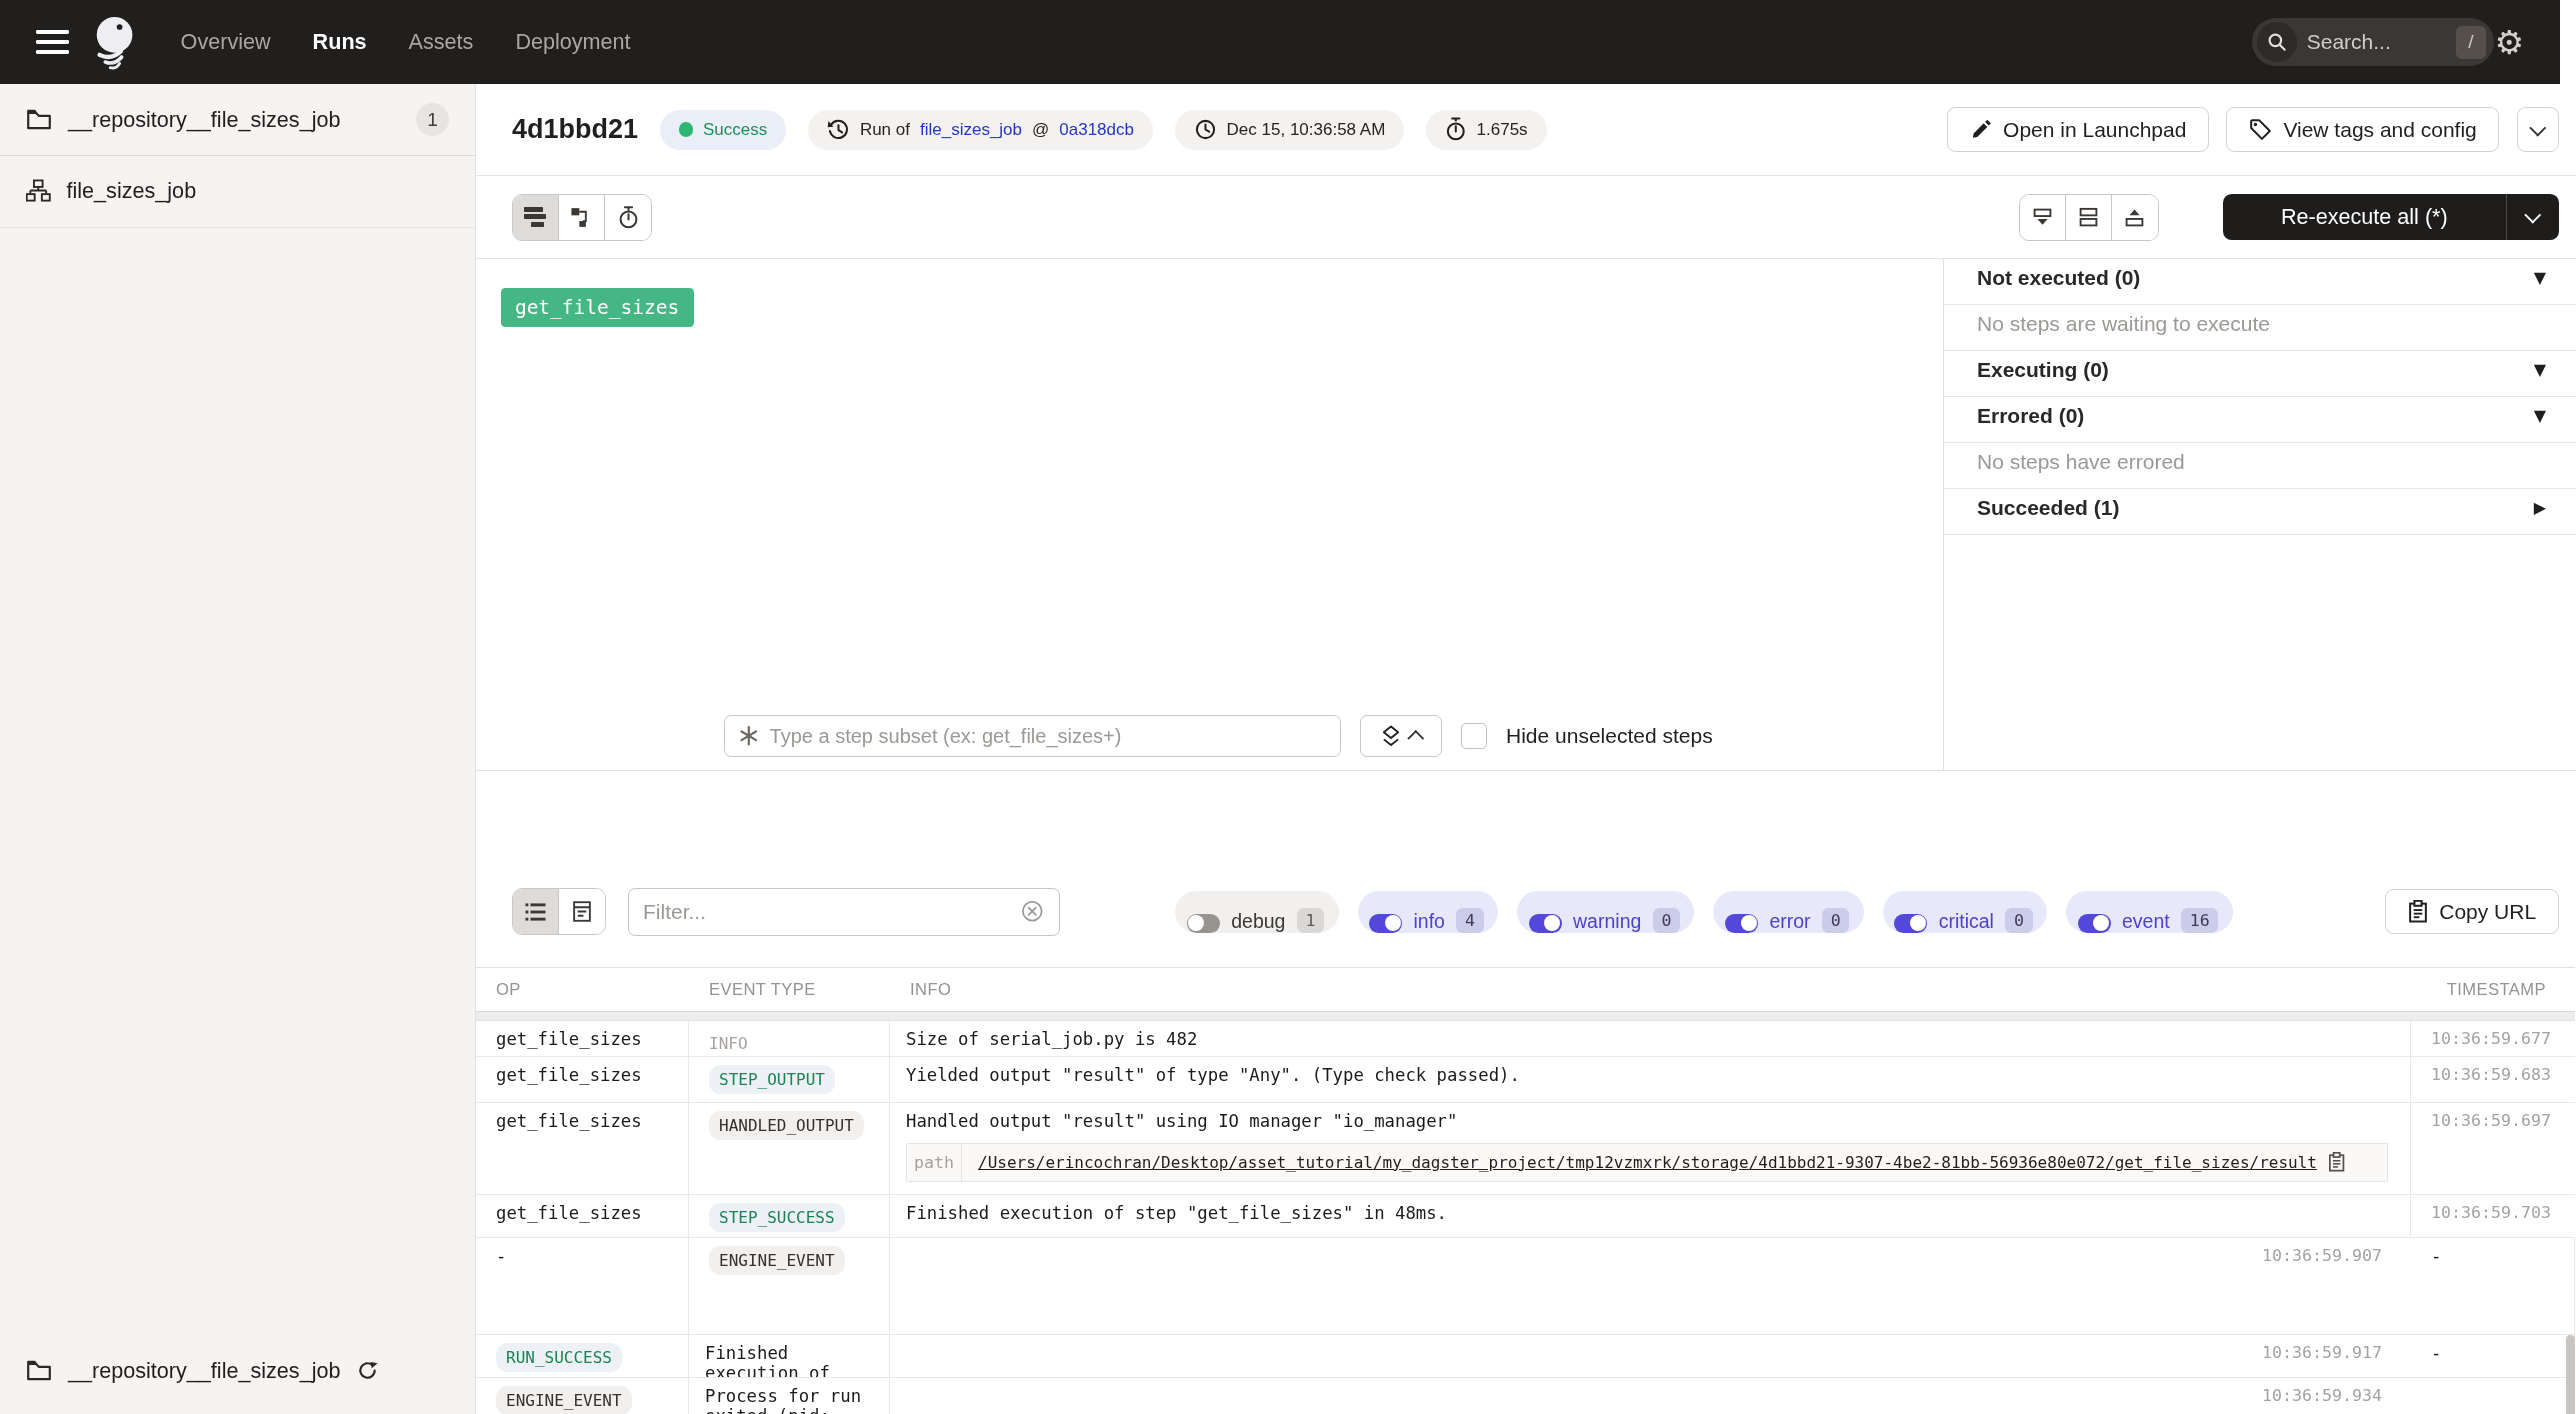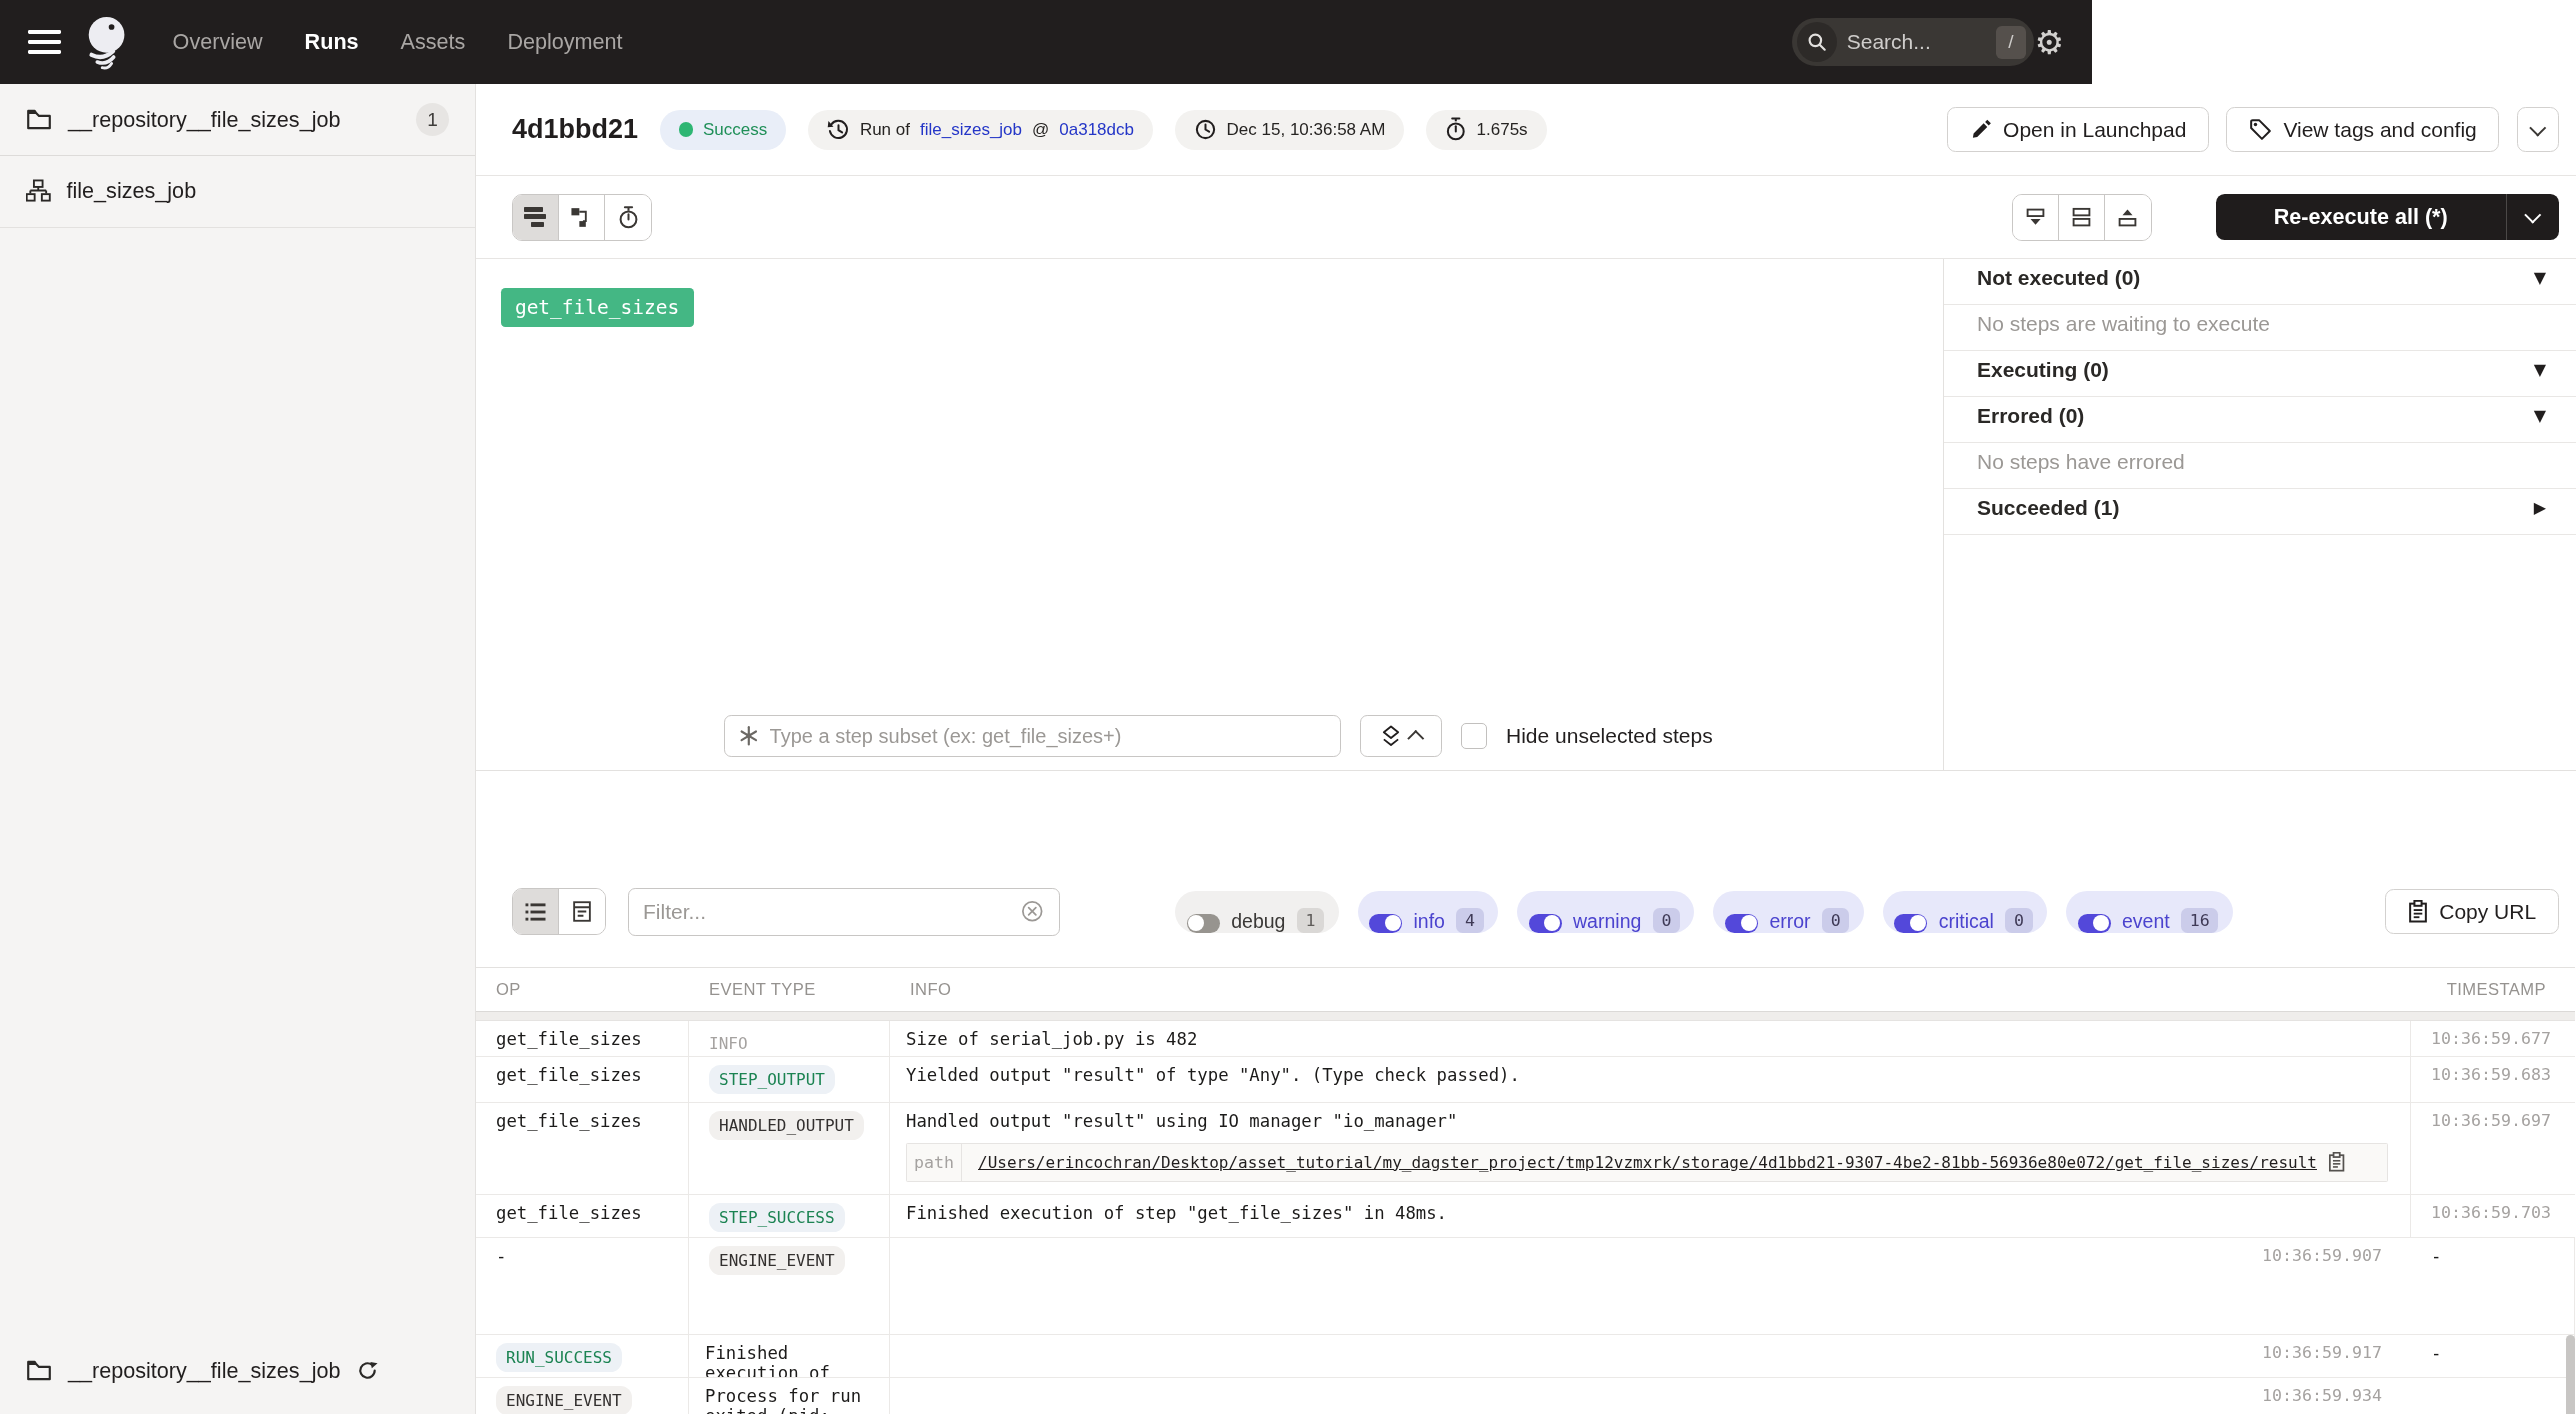--- a/index.html
+++ b/index.html
@@ -1,22 +1,22 @@
 <!DOCTYPE html>
 <html style="font-size:11.5px"><head>
 <meta charset="utf-8">
 <style>
   * { margin:0; padding:0; box-sizing:border-box; }
   html,body { width:2576px; height:1414px; overflow:hidden; background:#fff;
     font-family:"Liberation Sans", sans-serif; color:#211E1E; }
   .mono { font-family:"DejaVu Sans Mono", monospace; }
 
   
-  .topnav { position:absolute; left:0; top:0; width:2092px; height:84px; background:#211E1E;
-    display:flex; align-items:center; padding:0 28px; }
+  .topnav { position:absolute; left:0; top:0; width:2560px; height:84px; background:#211E1E;
+    display:flex; align-items:center; padding:0 36px; }
   .burger { width:33px; display:flex; flex-direction:column; gap:5.8px; cursor:pointer; }
   .burger div { height:4.3px; background:#fff; border-radius:1.4px; }
   .logo { margin-left:21.6px; width:50px; height:56px; }
   .navlinks { display:flex; gap:42px; margin-left:40px; font-size:21.6px; font-weight:500; color:#A9A6A4; }
   .navlinks .navlink { cursor:pointer; }
   .navlinks .active { color:#fff; font-weight:700; }
   .nav-right { margin-left:auto; display:flex; align-items:center; }
   .searchbox { width:242px; height:48px; background:#3A3734; border-radius:24.5px; display:flex; align-items:center; }
   .search-iconwrap { width:40px; height:40px; margin-left:4.3px; border-radius:50%; background:#2D2A28;
     display:flex; align-items:center; justify-content:center; }
@@ -58,21 +58,21 @@
     transform:rotate(45deg); margin-top:-4.3px; }
   .chev-white { border-color:#fff; }
 
   .toolbar-row { height:83px; display:flex; align-items:center; padding:0 17.3px 0 36px;
     border-bottom:0.7px solid #E7E5E3; }
   .segmented { display:flex; border:0.7px solid #C9C7C5; border-radius:10px; overflow:hidden; background:#fff; }
   .seg { width:46px; height:45px; display:flex; align-items:center; justify-content:center; cursor:pointer;
     border-right:0.7px solid #C9C7C5; background:#fff; }
   .seg:last-child { border-right:none; }
   .seg.sel { background:#DEDCDA; }
-  .toolbar-right { margin-left:auto; display:flex; align-items:center; gap:64px;font-weight:bold; }
+  .toolbar-right { margin-left:auto; display:flex; align-items:center; gap:64px; }
   .reexec { height:46px; background:#1F1C1C; border-radius:8.6px; display:flex; align-items:stretch; color:#fff;
     cursor:pointer; }
   .reexec-label { display:flex; align-items:center; padding:0 58px; font-size:21.6px; }
   .reexec-caret { width:53px; border-left:0.7px solid #4B4847; display:flex; align-items:center; justify-content:center; }
 
   .panels { height:512px; display:flex; border-bottom:0.7px solid #E3E1DF; }
   .gantt { width:1467px; position:relative; }
   .step-chip { position:absolute; left:24.5px; top:29px; height:39px; background:#44B784; color:#fff;
     border-radius:4.3px; display:flex; align-items:center; padding:0 14.4px; font-size:19.5px; cursor:pointer; }
   .subset-bar { position:absolute; left:248px; top:456px; display:flex; align-items:center; gap:19px; }

